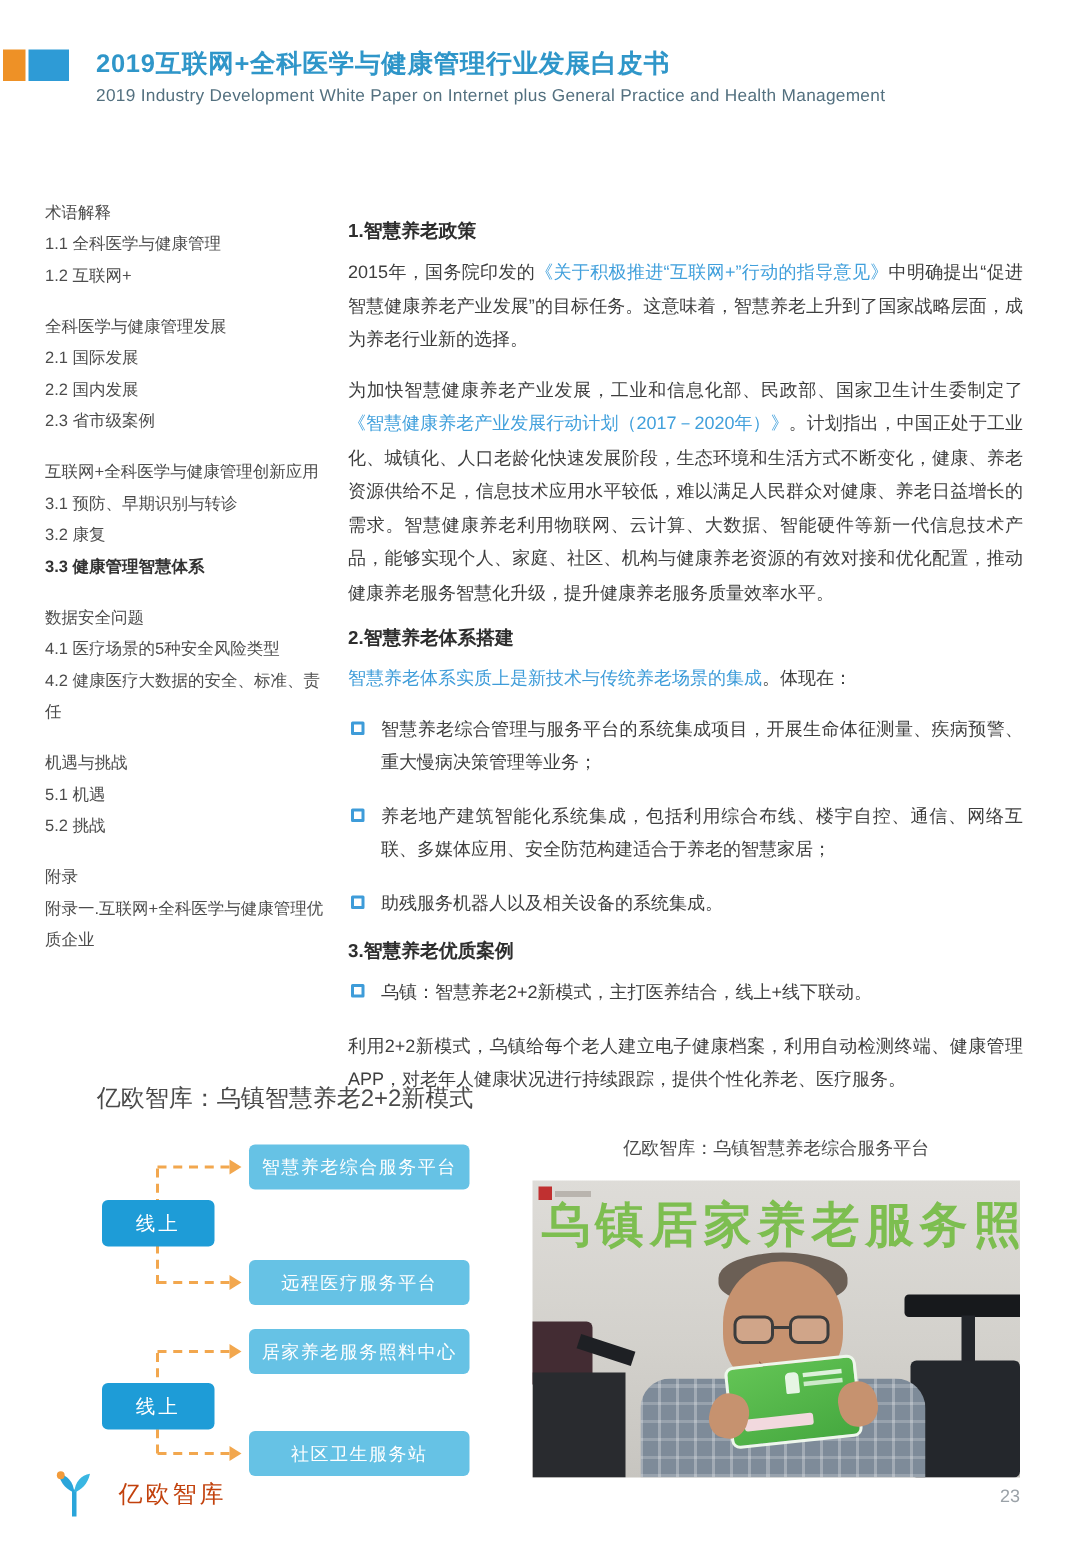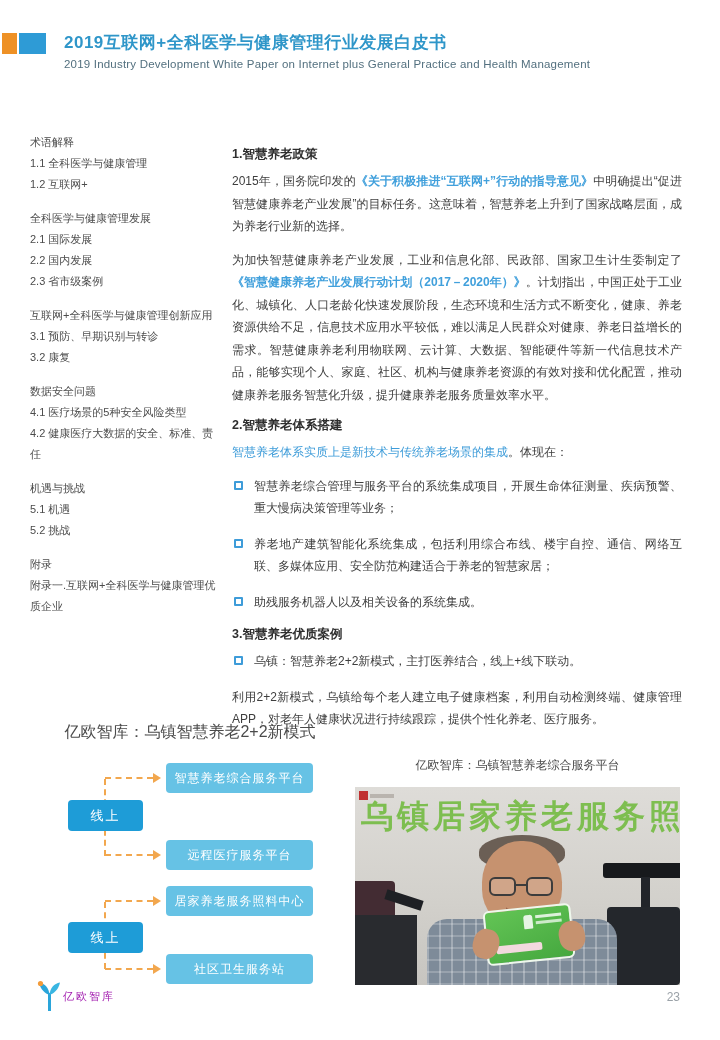--- a/index.html
+++ b/index.html
@@ -20,21 +20,21 @@
   
   .sidebar { position:absolute; left:30px; top:132px; width:194px; font-size:11px; color:#4c4c4c; }
   .toc-group { margin-bottom:13px; }
   .toc-item { line-height:21px; }
   .toc-item.bold { font-weight:bold; color:#333; }
 
   
   .main { position:absolute; left:232px; top:146px; width:450px; color:#3e3e3e; }
   .m-h { font-size:12.5px; font-weight:bold; color:#2e2e2e; margin-bottom:7px; }
   .m-p { font-size:12px; line-height:22.5px; text-align:justify; margin-bottom:11px; }
-  .doclink { color:#41A0DC; cursor:pointer;font-weight:bold; }
+  .doclink { color:#41A0DC; cursor:pointer; }
   .lead-blue { color:#3E9CD9; }
   .bullet { display:flex; margin-bottom:13px; }
   .bullet .sq { flex:0 0 9px; width:9px; height:9px; border:2px solid #3E9CD9; border-radius:1px; margin:6px 11px 0 2px; }
   .bullet .bt { font-size:12px; line-height:22.5px; text-align:justify; }
 
   
   .dg-title { position:absolute; left:58px; top:722px; width:264px; text-align:center; font-size:16px; color:#4a4a4a; }
   .ph-title { position:absolute; left:355px; top:757px; width:325px; text-align:center; font-size:12px; color:#4a4a4a; }
 
   .box-r { position:absolute; left:166px; width:147px; height:30px; background:#66C2E5; border-radius:4px;
@@ -76,21 +76,21 @@
   .hand.r { left:132px; top:88px; transform:rotate(-12deg); }
   .gear-mirror { position:absolute; left:248px; top:76px; width:82px; height:15px; background:#17191c; border-radius:3px; }
   .gear-stem { position:absolute; left:286px; top:90px; width:9px; height:32px; background:#22252a; }
   .gear-monitor { position:absolute; left:252px; top:120px; width:73px; height:78px; background:#24272c; border-radius:4px; }
   .gear-left1 { position:absolute; left:-4px; top:94px; width:44px; height:42px; background:#432c33; border-radius:4px; }
   .gear-left2 { position:absolute; left:0; top:128px; width:62px; height:70px; background:#292b2f; }
   .gear-arm { position:absolute; left:30px; top:108px; width:38px; height:10px; background:#1e2024; transform:rotate(18deg); }
 
   
   .logo { position:absolute; left:36px; top:980px; display:flex; align-items:center; }
-  .logo-text { font-size:11px; color:#a21caf; letter-spacing:2px; margin-left:0; }
+  .logo-text { font-size:16px; color:#c2410c; letter-spacing:2px; margin-left:16px; }
   .pagenum { position:absolute; left:640px; top:990px; width:40px; text-align:right; font-size:12px; color:#9BA2A8; }
 </style>
 </head>
 <body>
 
 <div class="page">
 
   <div class="hdr-orange"></div>
   <div class="hdr-blue"></div>
   <div class="hdr-title">2019互联网+全科医学与健康管理行业发展白皮书</div>
@@ -105,20 +105,21 @@
     <div class="toc-group">
       <div class="toc-item">全科医学与健康管理发展</div>
       <div class="toc-item">2.1 国际发展</div>
       <div class="toc-item">2.2 国内发展</div>
       <div class="toc-item">2.3 省市级案例</div>
     </div>
     <div class="toc-group">
       <div class="toc-item">互联网+全科医学与健康管理创新应用</div>
       <div class="toc-item">3.1 预防、早期识别与转诊</div>
       <div class="toc-item">3.2 康复</div>
+      <div class="toc-item bold">3.3 健康管理智慧体系</div>
     </div>
     <div class="toc-group">
       <div class="toc-item">数据安全问题</div>
       <div class="toc-item">4.1 医疗场景的5种安全风险类型</div>
       <div class="toc-item">4.2 健康医疗大数据的安全、标准、责任</div>
     </div>
     <div class="toc-group">
       <div class="toc-item">机遇与挑战</div>
       <div class="toc-item">5.1 机遇</div>
       <div class="toc-item">5.2 挑战</div>

